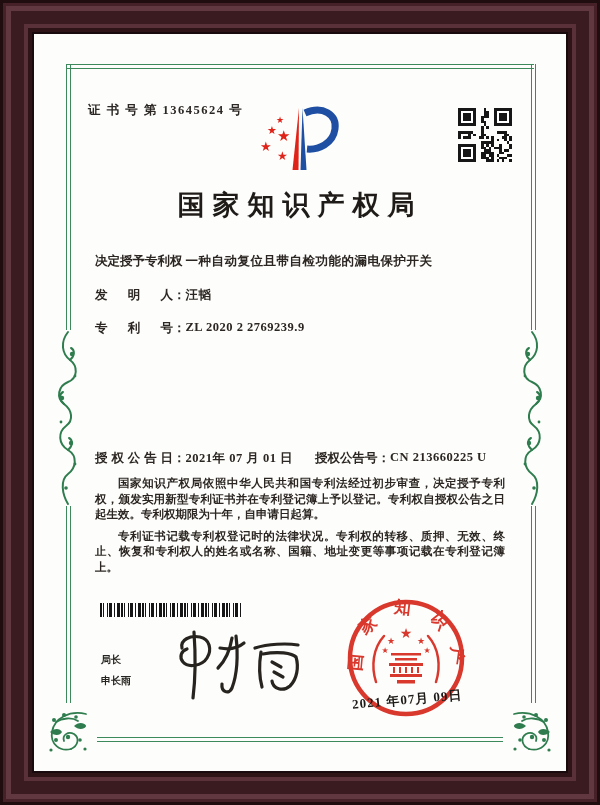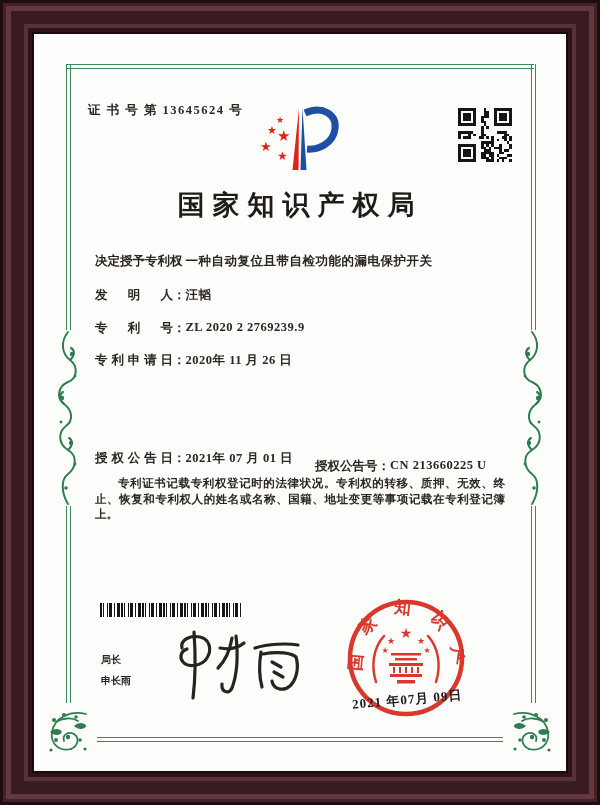--- a/index.html
+++ b/index.html
@@ -24,21 +24,21 @@
   .corner-orn{position:absolute;width:48px;height:48px;}
   .corner-orn.right{transform:scaleX(-1);}
   
   .certno{position:absolute;left:88px;top:102px;font-size:12.5px;letter-spacing:1.5px;color:#2b2724;font-weight:600;}
   .title{position:absolute;left:0;top:187px;width:600px;text-align:center;font-size:27px;font-weight:700;
          letter-spacing:8px;color:#1e1b18;}
   .row{position:absolute;left:95px;width:420px;font-size:12.5px;color:#2b2622;font-weight:600;white-space:nowrap;}
   .flabel{display:inline-block;width:78px;text-align:justify;text-align-last:justify;vertical-align:top;}
   .colon{display:inline-block;vertical-align:top;}
   .fvalue{display:inline-block;vertical-align:top;letter-spacing:.5px;}
-  .row2-label{position:absolute;left:220px;top:0;margin-top:8px;}
+  .row2-label{position:absolute;left:220px;top:0;}
   .bodytext{position:absolute;left:95px;width:410px;font-size:11.5px;line-height:15.5px;color:#2b2622;
             text-align:justify;font-weight:600;}
   .bodytext p{margin:0 0 6px 0;text-indent:2em;}
   .barcode{position:absolute;left:100px;top:603px;width:143px;height:14px;
     background:repeating-linear-gradient(90deg,
       #161616 0 2px,#fff 2px 3px,#161616 3px 4px,#fff 4px 7px,#161616 7px 8px,
       #fff 8px 9px,#161616 9px 12px,#fff 12px 14px,#161616 14px 15px,#fff 15px 17px,
       #161616 17px 20px,#fff 20px 21px);}
   .director{position:absolute;left:101px;top:649px;font-family:Liberation Sans, sans-serif;
             font-size:10px;font-weight:700;color:#262420;line-height:21px;}
@@ -277,31 +277,29 @@
 
   <div class="row" style="top:253px;">
     <span class="flabel">决定授予专利权</span><span class="colon">：</span><span class="fvalue">一种自动复位且带自检功能的漏电保护开关</span>
   </div>
   <div class="row" style="top:287px;">
     <span class="flabel">发　明　人</span><span class="colon">：</span><span class="fvalue">汪韬</span>
   </div>
   <div class="row" style="top:320px;">
     <span class="flabel">专　利　号</span><span class="colon">：</span><span class="fvalue">ZL 2020 2 2769239.9</span>
   </div>
-  <div class="row" style="top:352px;">
-    <span class="flabel">专利申请日</span><span class="colon">：</span><span class="fvalue">2020年 11 月 26 日</span>
-  </div>
   <div class="row" style="top:450px;">
     <span class="flabel">授权公告日</span><span class="colon">：</span><span class="fvalue">2021年 07 月 01 日</span>
     <span class="row2-label">
       <span>授权公告号</span><span class="colon">：</span><span class="fvalue">CN 213660225 U</span>
     </span>
   </div>
 
   <div class="bodytext" style="top:476px;">
+    <p>国家知识产权局依照中华人民共和国专利法经过初步审查，决定授予专利权，颁发实用新型专利证书并在专利登记簿上予以登记。专利权自授权公告之日起生效。专利权期限为十年，自申请日起算。</p>
     <p>专利证书记载专利权登记时的法律状况。专利权的转移、质押、无效、终止、恢复和专利权人的姓名或名称、国籍、地址变更等事项记载在专利登记簿上。</p>
   </div>
 
   <div class="barcode"></div>
 
   <div class="director">
     <div>局长</div>
     <div>申长雨</div>
   </div>
 

